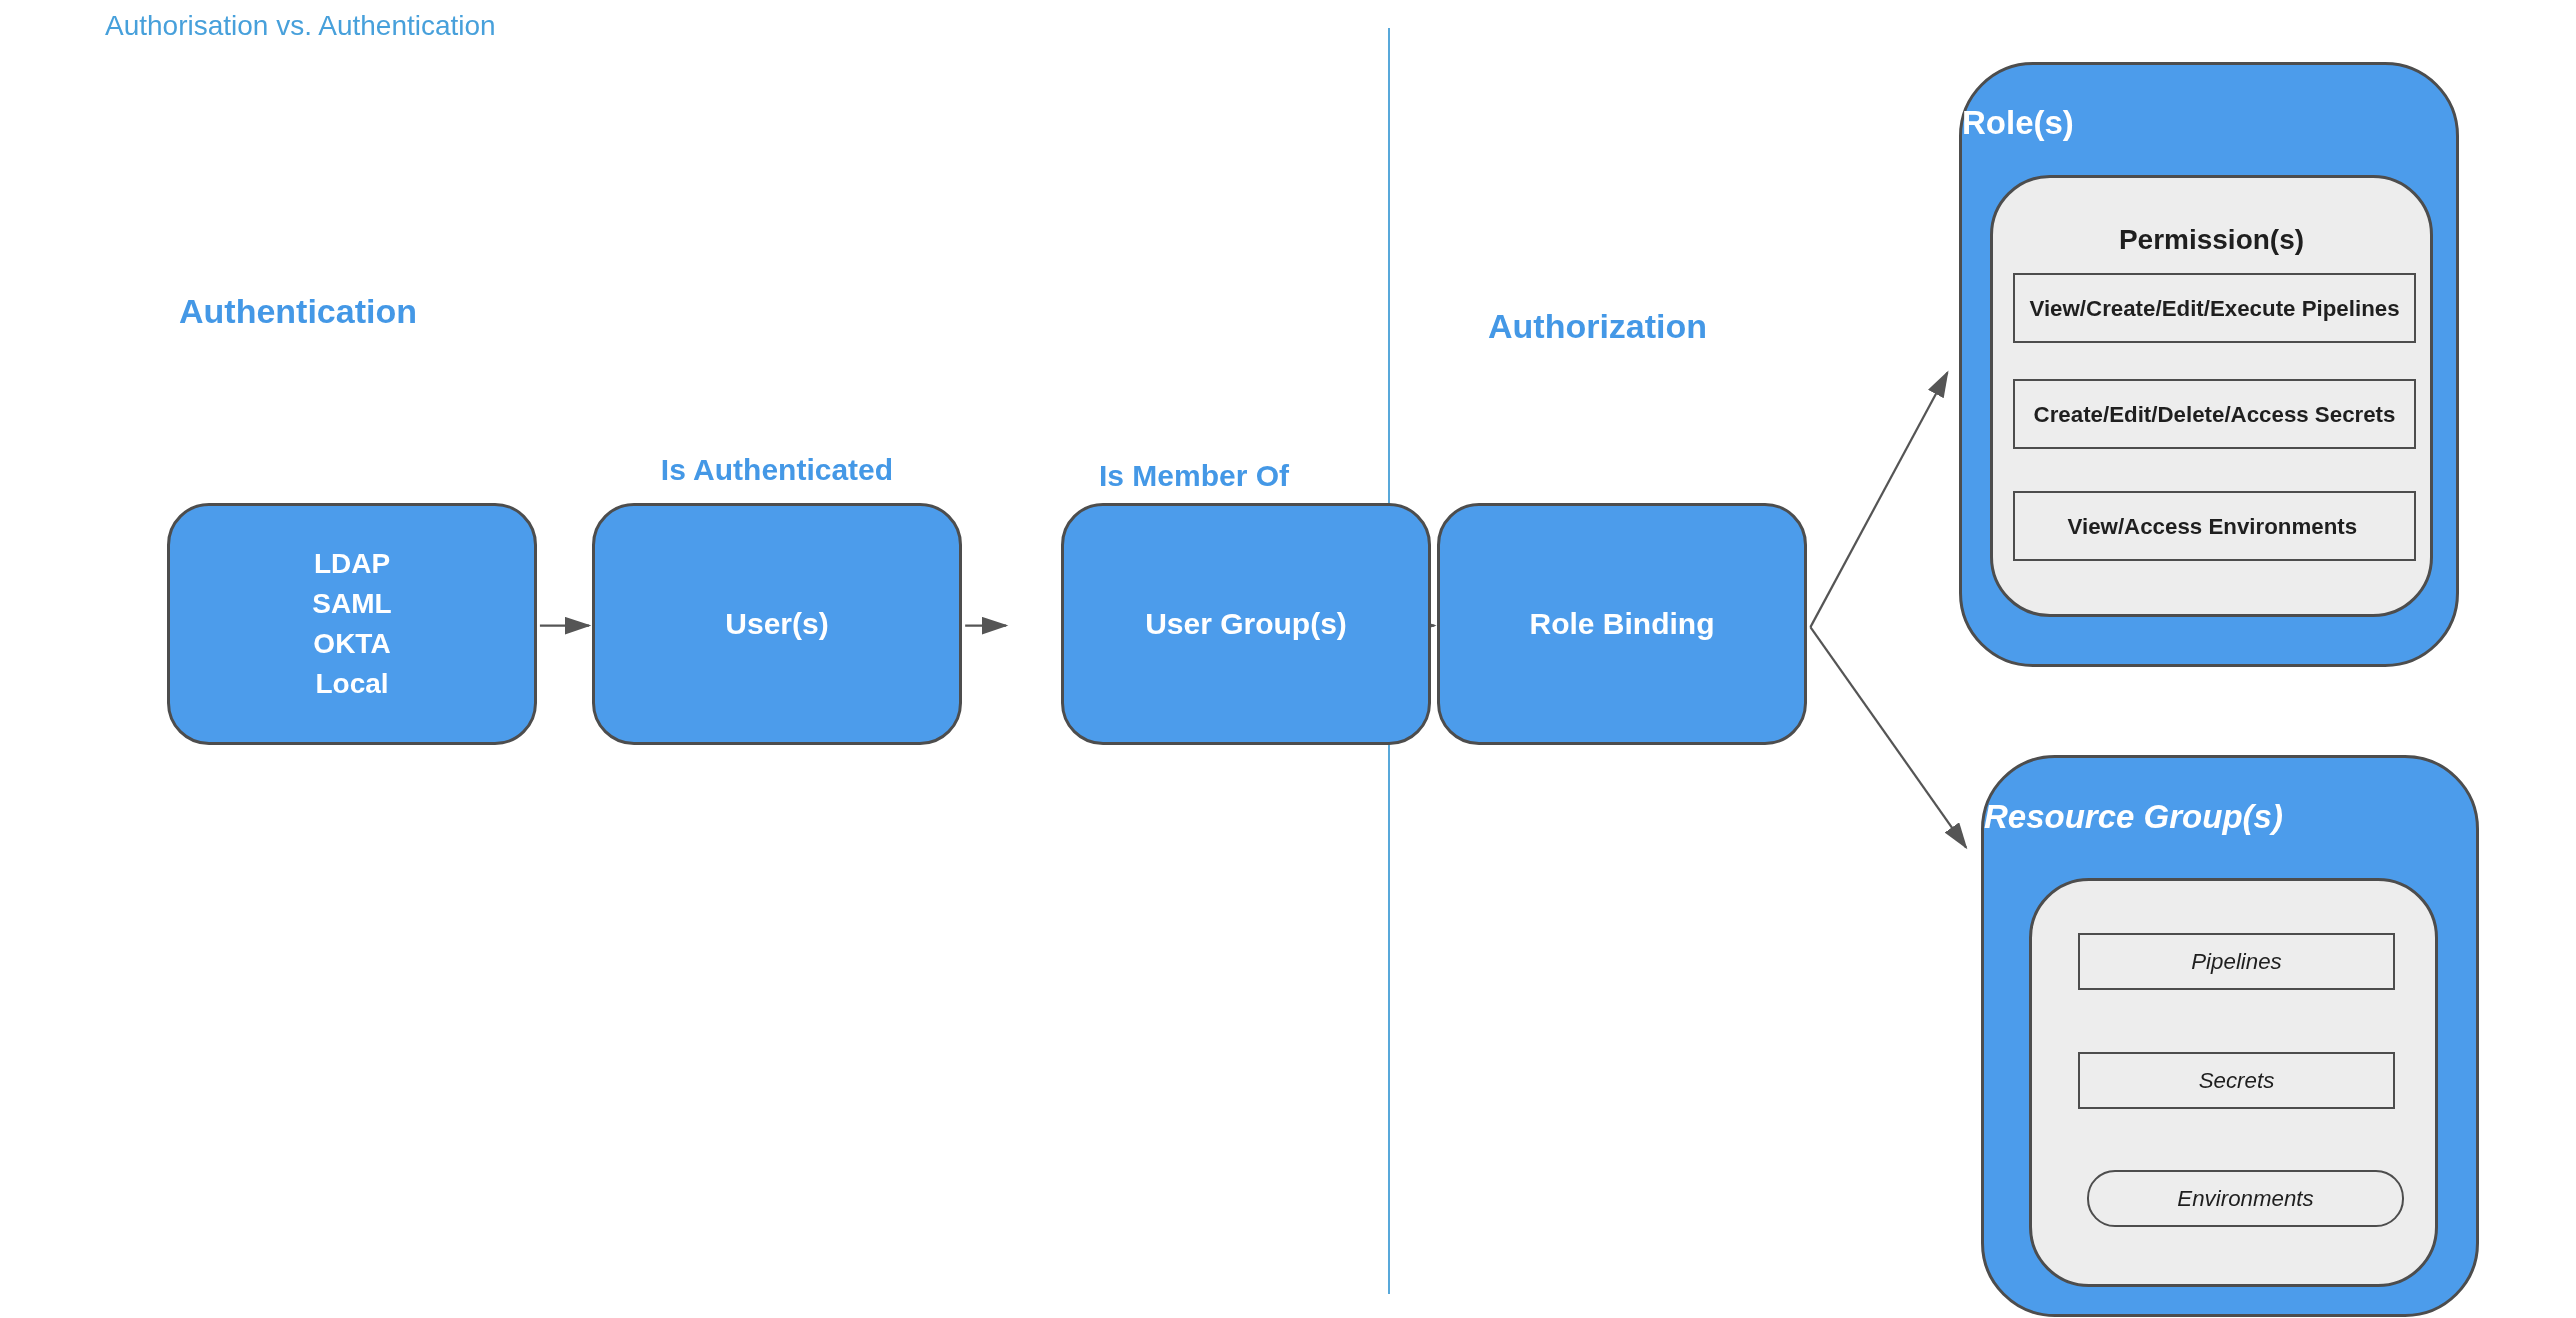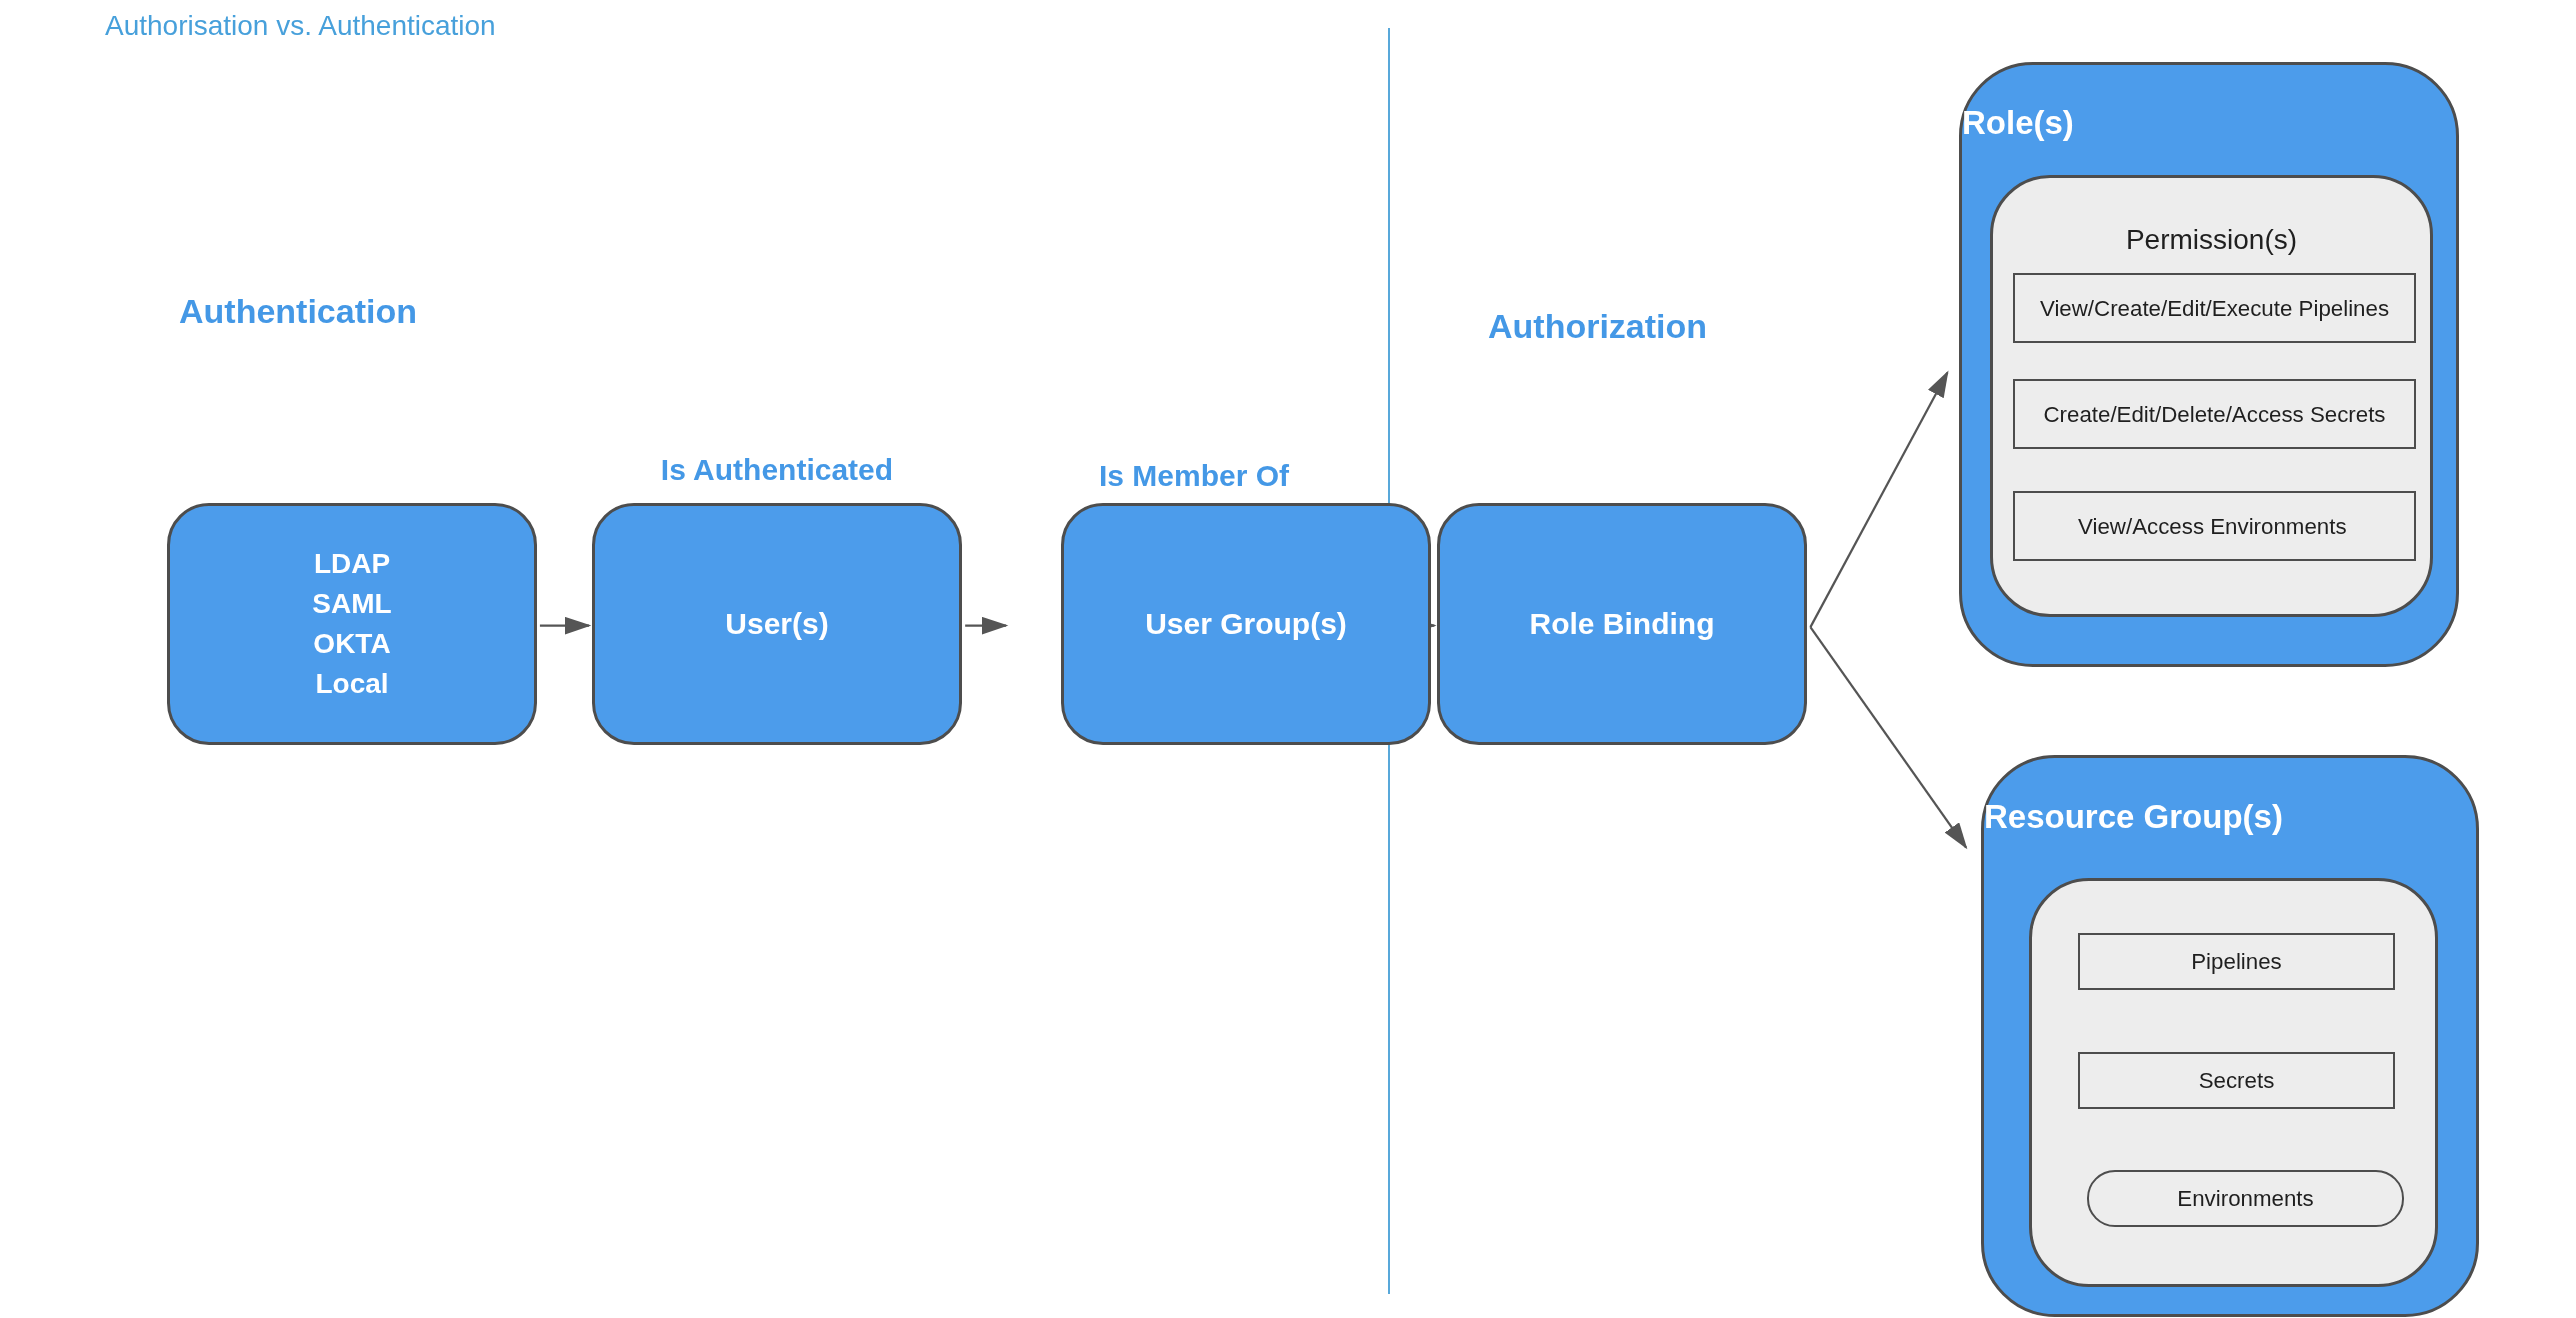--- a/index.html
+++ b/index.html
@@ -81,38 +81,38 @@
   .label-is-authenticated{ left:592px; top:453px; }
   .label-is-member-of{ left:1009px; top:459px; }
 
   .container-blue{
     position:absolute;
     background:var(--node-fill);
     border:3px solid var(--node-border);
     border-radius:74px;
   }
   .container-roles{ left:1959px; top:62px; width:500px; height:605px; }
-  .container-resources{ left:1981px; top:755px; width:498px; height:562px; }
+  .container-resources{ left:1981px; top:755px; width:498px; height:562px;font-style:italic; }
   .container-title{
     display:block;
     text-align:left;
     color:var(--white-text);
     font-weight:bold;
     font-size:33px;
   }
   .container-roles .container-title{ margin-top:39px; }
   .container-resources .container-title{ margin-top:40px; }
 
   .inner-panel{
     position:absolute;
     background:var(--panel-fill);
     border:3px solid var(--node-border);
     border-radius:60px;
   }
-  .panel-permissions{ left:28px; top:110px; width:443px; height:442px; }
+  .panel-permissions{ left:28px; top:110px; width:443px; height:442px;font-weight:bold; }
   .panel-resources{ left:45px; top:120px; width:409px; height:409px; }
 
   .panel-title{
     text-align:center;
     font-size:28px;
     color:var(--dark-text);
     margin-top:46px;
   }
 
   .inner-box{

